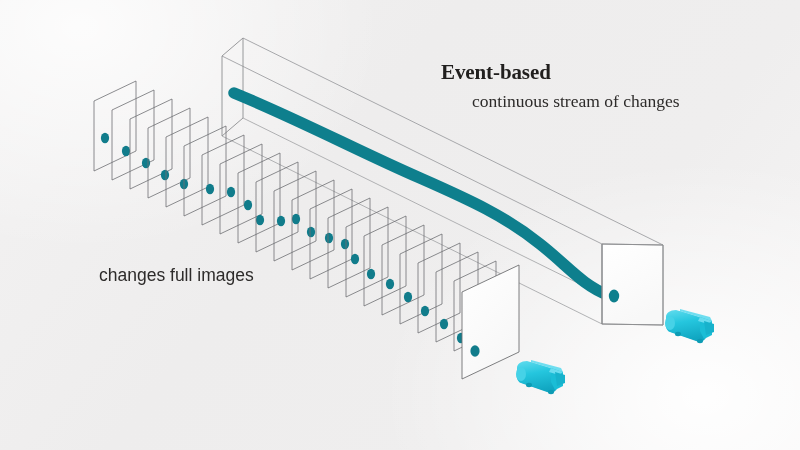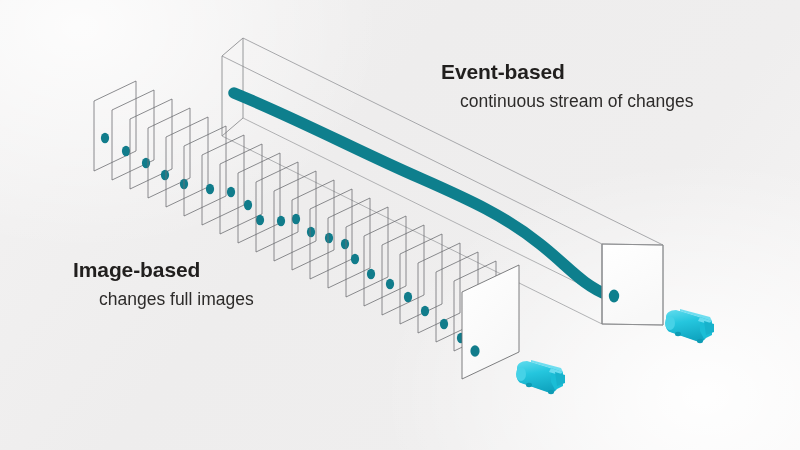--- a/index.html
+++ b/index.html
@@ -39,22 +39,22 @@
     color: #211f1e;
     letter-spacing: -0.1px;
     line-height: 1.15;
   }
   .label-sub {
     font-size: 17.5px;
     font-weight: normal;
     color: #2d2b2a;
     line-height: 1.15;
   }
-  #event-label { left: 441px; top: 60px; }
-  #event-label .label-sub { margin-left: 19px; margin-top: 7px; text-align: right; }
+  #event-label { left: 441px; top: 60px; font-family: Liberation Serif, serif; }
+  #event-label .label-sub { margin-left: 31px; margin-top: 7px; text-align: right; }
   #image-label { left: 73px; top: 258px; }
   #image-label .label-sub { margin-left: 26px; margin-top: 7px; }
 </style>
 </head>
 <body>
 
 <div id="stage">
 
   <svg id="scene" viewBox="0 0 800 450" xmlns="http://www.w3.org/2000/svg">
 
@@ -247,17 +247,16 @@
     </g>
 
   </svg>
 
   <div class="label-block" id="event-label">
     <div class="label-title">Event-based</div>
     <div class="label-sub">continuous stream of changes</div>
   </div>
 
   <div class="label-block" id="image-label">
-    <div class="label-title">Image-based</div>
     <div class="label-sub">changes full images</div>
   </div>
 
 </div>
 
 </body></html>

